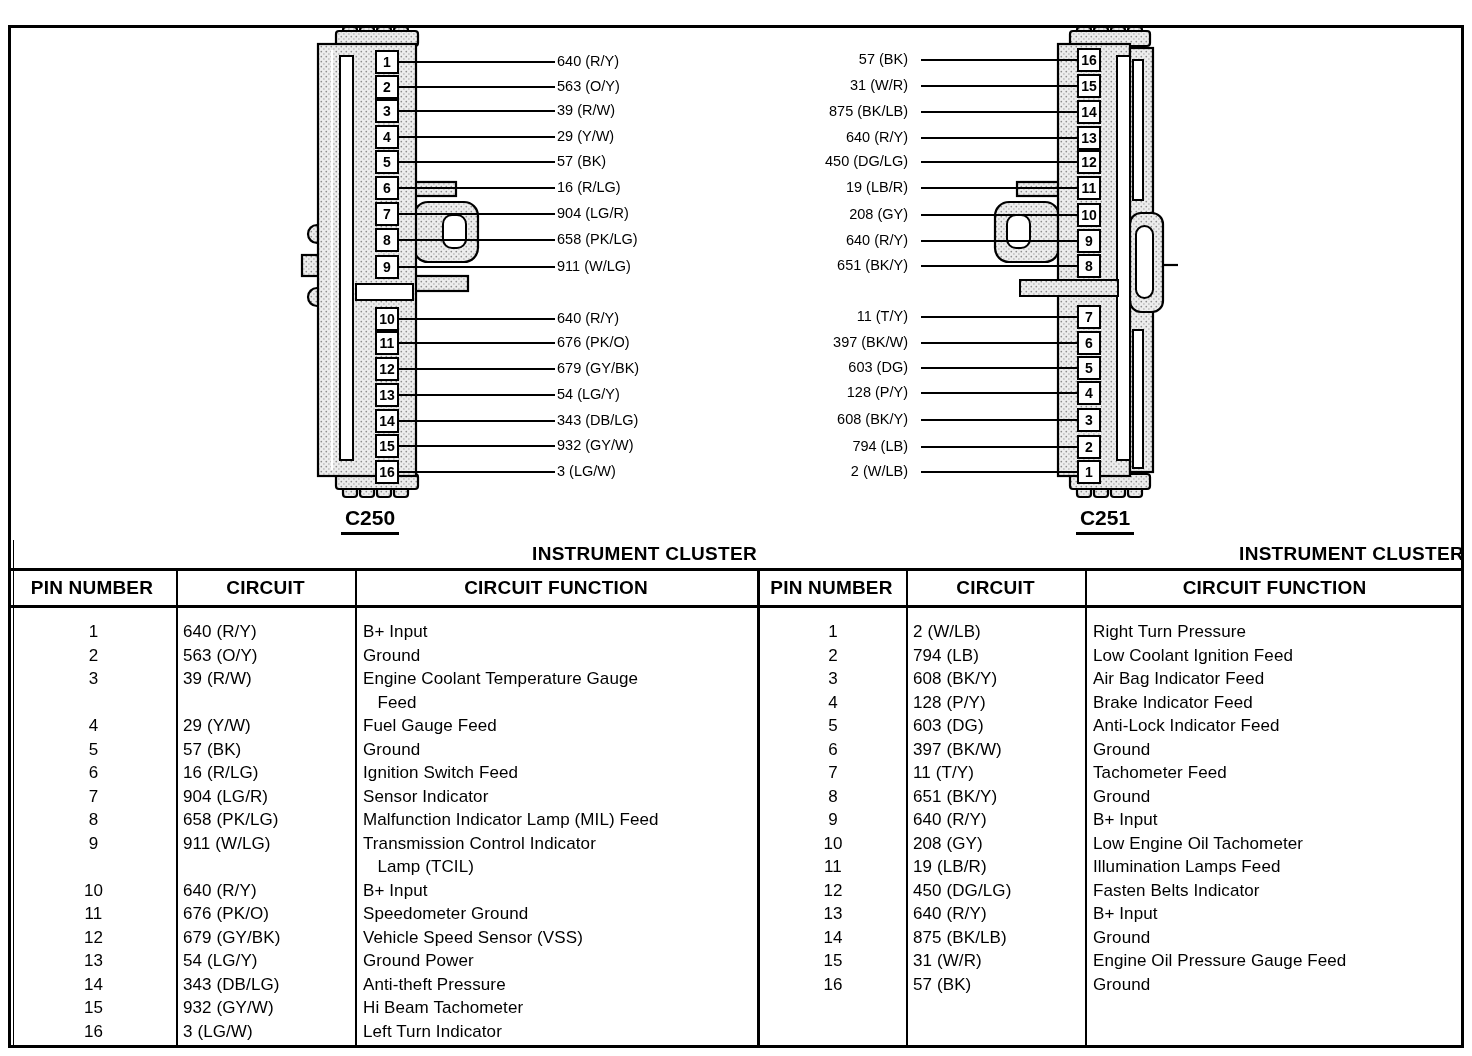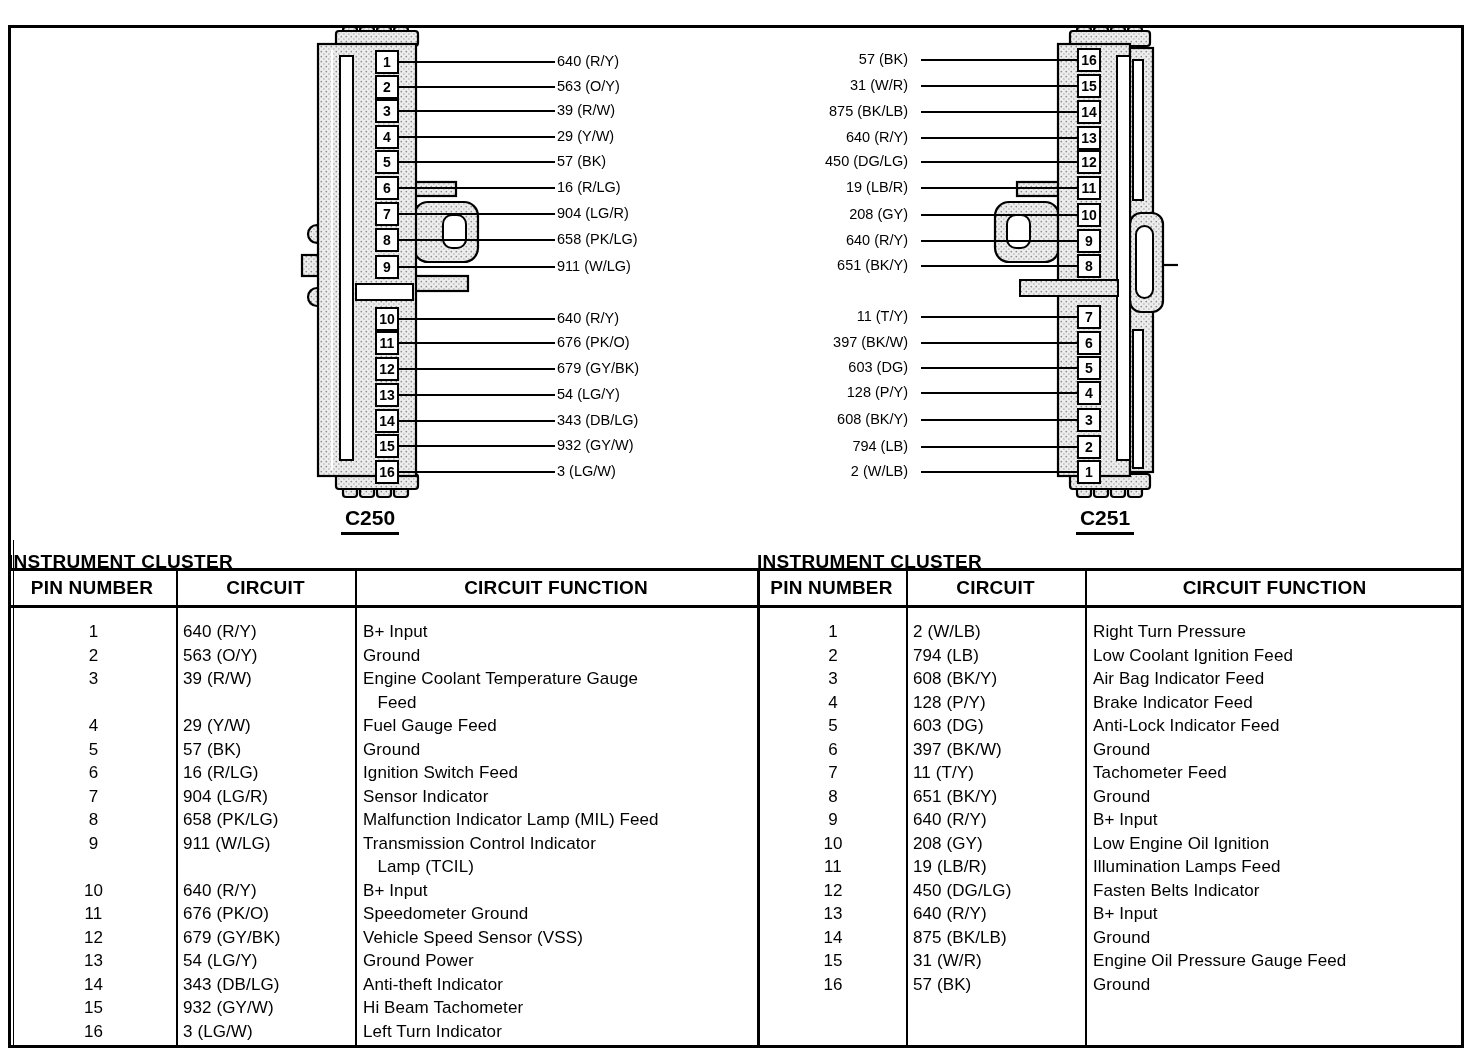--- a/index.html
+++ b/index.html
@@ -18,22 +18,22 @@
   .c250-line{left:399px;width:156px;}
   .c251-line{left:921px;width:156px;}
   .wlab{position:absolute;font-size:14.5px;line-height:17px;white-space:nowrap;z-index:3;}
   .c250-lab{left:557px;width:180px;text-align:left;}
   .c251-lab{left:750px;width:158px;text-align:right;}
   .conn-name{position:absolute;top:506px;width:110px;text-align:center;font-size:21px;
              font-weight:700;z-index:4;}
   .conn-name span{display:inline-block;border-bottom:3.5px solid #000;padding:0 4px 2px 4px;}
 
   
-  .cluster-title{position:absolute;top:543px;font-size:19px;font-weight:700;text-align:left;
-                 letter-spacing:.3px;margin-top:8px;}
+  .cluster-title{position:absolute;top:543px;font-size:19px;font-weight:700;text-align:right;
+                 letter-spacing:.3px;}
   .hline{position:absolute;left:8px;width:1456px;background:#000;}
   .vline{position:absolute;top:568px;height:480px;background:#000;}
   .hdr{position:absolute;top:577px;font-size:19px;font-weight:700;text-align:center;
        letter-spacing:.2px;}
   table.data{position:absolute;top:608px;border-collapse:collapse;table-layout:fixed;}
   table.data td{font-size:17px;line-height:23.5px;vertical-align:top;padding:0;
                 letter-spacing:.1px;}
   table.data tr:first-child td{padding-top:12px;}
   td.pin{text-align:center;}
   td.cir{padding-left:7px !important;}
@@ -313,21 +313,21 @@
           <td class="fn">Vehicle Speed Sensor (VSS)</td>
         </tr>
       <tr>
           <td class="pin">13</td>
           <td class="cir">54 (LG/Y)</td>
           <td class="fn">Ground Power</td>
         </tr>
       <tr>
           <td class="pin">14</td>
           <td class="cir">343 (DB/LG)</td>
-          <td class="fn">Anti-theft Indicator</td>
+          <td class="fn">Anti-theft Pressure</td>
         </tr>
       <tr>
           <td class="pin">15</td>
           <td class="cir">932 (GY/W)</td>
           <td class="fn">Hi Beam Tachometer</td>
         </tr>
       <tr>
           <td class="pin">16</td>
           <td class="cir">3 (LG/W)</td>
           <td class="fn">Left Turn Indicator</td>
@@ -383,21 +383,21 @@
           <td class="fn">Ground</td>
         </tr>
       <tr>
           <td class="pin">9</td>
           <td class="cir">640 (R/Y)</td>
           <td class="fn">B+ Input</td>
         </tr>
       <tr>
           <td class="pin">10</td>
           <td class="cir">208 (GY)</td>
-          <td class="fn">Low Engine Oil Ignition</td>
+          <td class="fn">Low Engine Oil Tachometer</td>
         </tr>
       <tr>
           <td class="pin">11</td>
           <td class="cir">19 (LB/R)</td>
           <td class="fn">Illumination Lamps Feed</td>
         </tr>
       <tr>
           <td class="pin">12</td>
           <td class="cir">450 (DG/LG)</td>
           <td class="fn">Fasten Belts Indicator</td>

